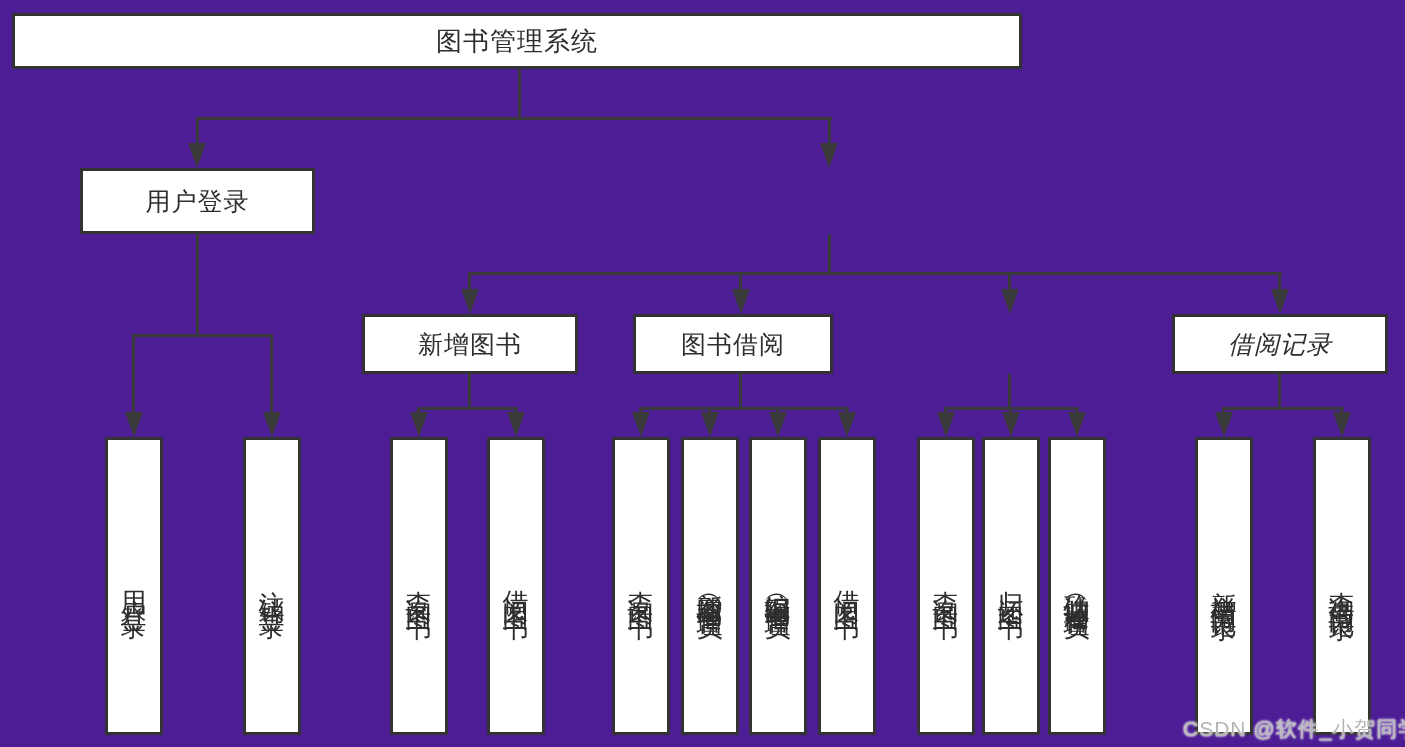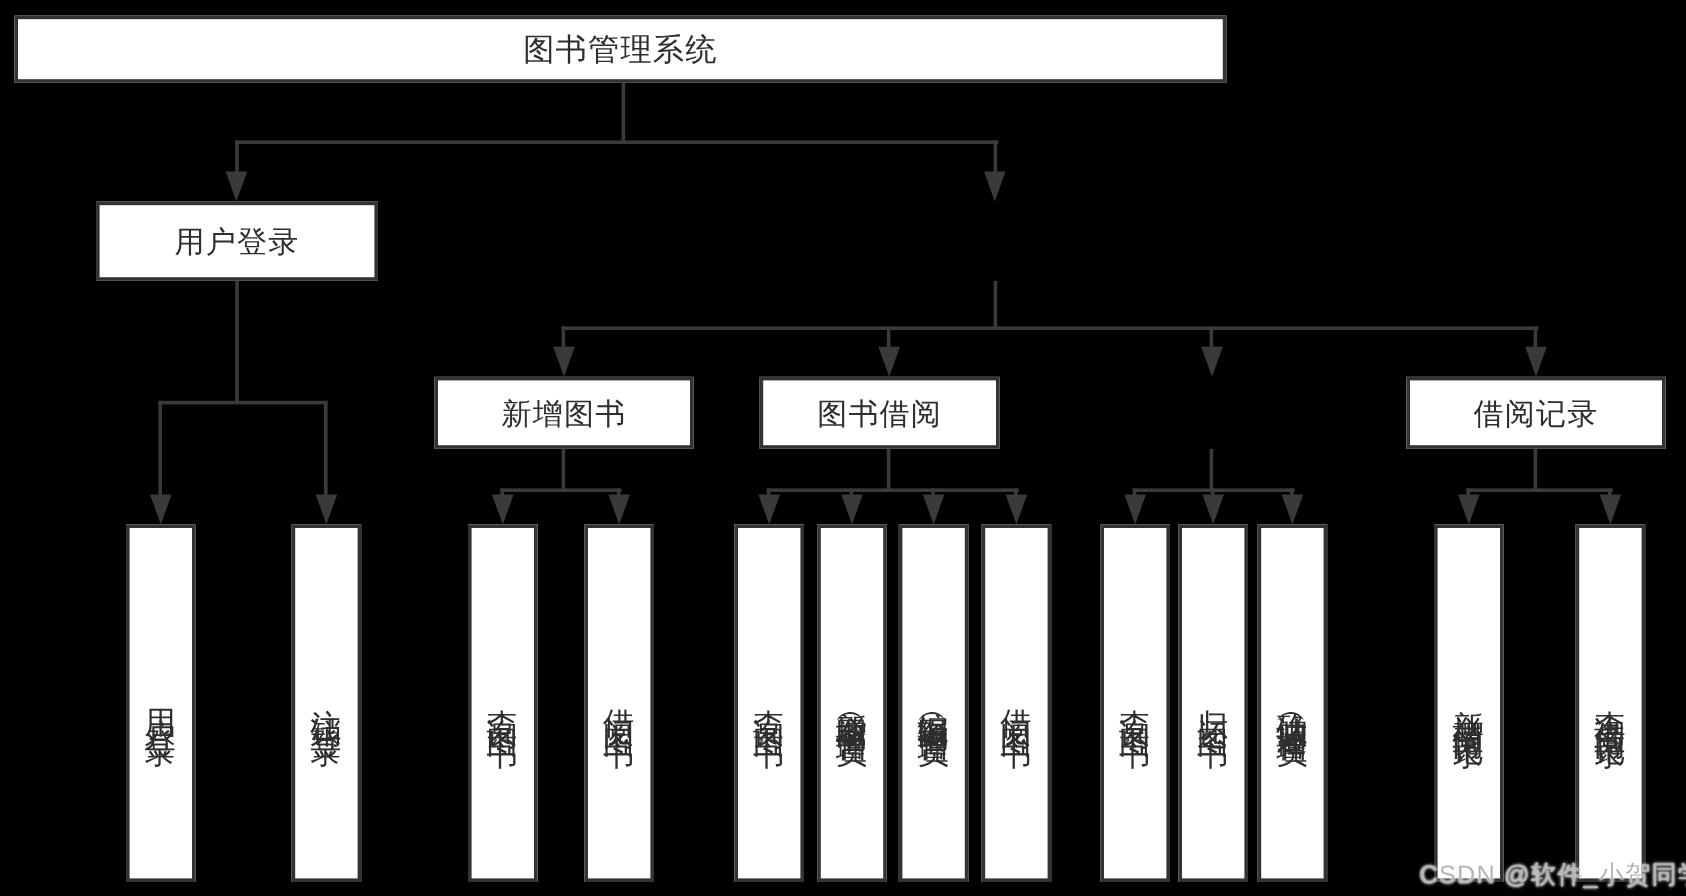--- a/index.html
+++ b/index.html
@@ -1,17 +1,17 @@
 <!DOCTYPE html>
 <html><head>
 <meta charset="utf-8">
 <style>
   html,body{margin:0;padding:0;background:#ffffff;}
   .canvas{
-    position:relative;width:1405px;height:747px;background:#000000;
+    position:relative;width:1405px;height:747px;background:#4c1d95;
     font-family:"Liberation Sans","DejaVu Sans",sans-serif;overflow:hidden;
   }
   
   .hbox{
     position:absolute;box-sizing:border-box;border:3px solid #333333;background:#ffffff;
     display:flex;align-items:center;justify-content:center;
     font-size:25px;color:#2e2e2e;letter-spacing:1px;white-space:nowrap;
   }
   .title{font-size:26px;}
   .vbox{
@@ -66,21 +66,21 @@
   <div class="ah" style="left:461px;top:289px;"></div>
   <div class="vl" style="left:739px;top:272px;height:20px;"></div>
   <div class="ah" style="left:732px;top:289px;"></div>
   <div class="vl" style="left:1008px;top:272px;height:20px;"></div>
   <div class="ah" style="left:1001px;top:289px;"></div>
   <div class="vl" style="left:1278px;top:272px;height:20px;"></div>
   <div class="ah" style="left:1271px;top:289px;"></div>
 
   <div class="hbox" style="left:362px;top:314px;width:216px;height:60px;">新增图书</div>
   <div class="hbox" style="left:633px;top:314px;width:200px;height:60px;">图书借阅</div>
-  <div class="hbox" style="left:1172px;top:314px;width:216px;height:60px;">借阅记录</div>
+  <div class="hbox" style="left:1172px;top:314px;width:216px;height:60px;font-style:italic;">借阅记录</div>
 
   <div class="vl" style="left:468px;top:374px;height:36px;"></div>
   <div class="hl" style="left:417px;top:407px;width:101px;"></div>
   <div class="vl" style="left:417px;top:407px;height:10px;"></div>
   <div class="ah" style="left:410px;top:412px;"></div>
   <div class="vl" style="left:514px;top:407px;height:10px;"></div>
   <div class="ah" style="left:507px;top:412px;"></div>
 
   <div class="vl" style="left:739px;top:374px;height:36px;"></div>
   <div class="hl" style="left:639px;top:407px;width:210px;"></div>

